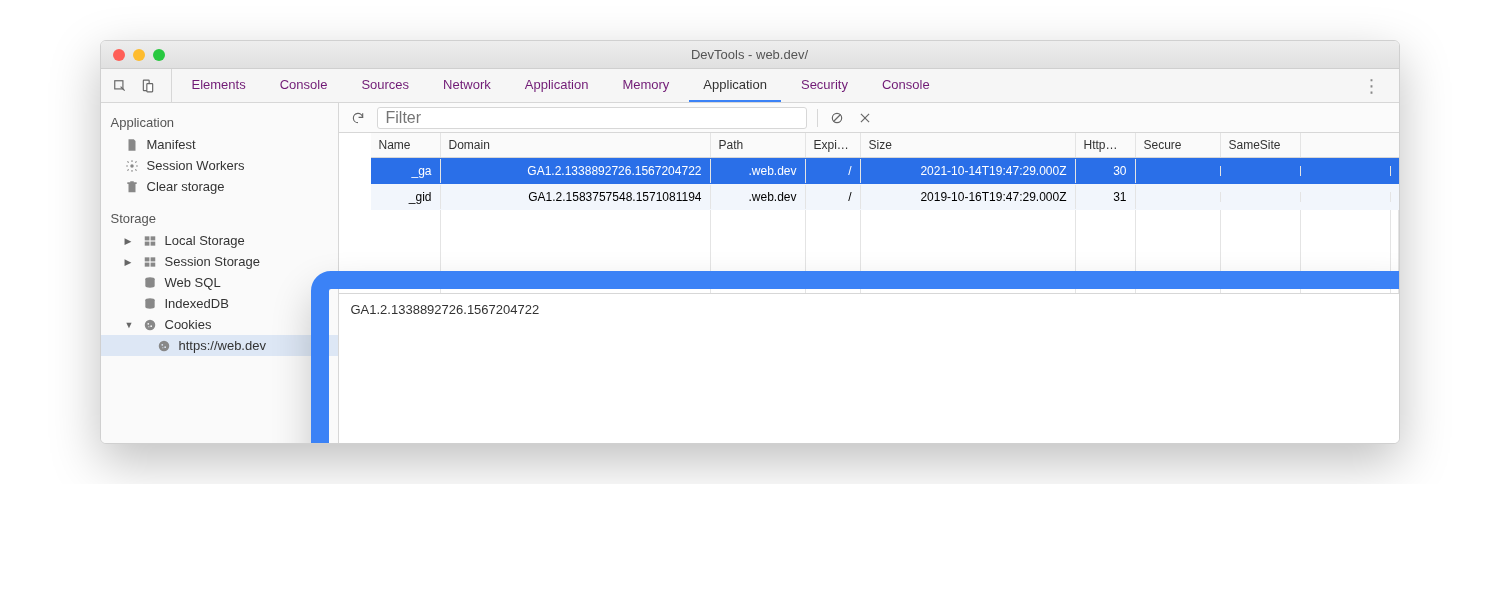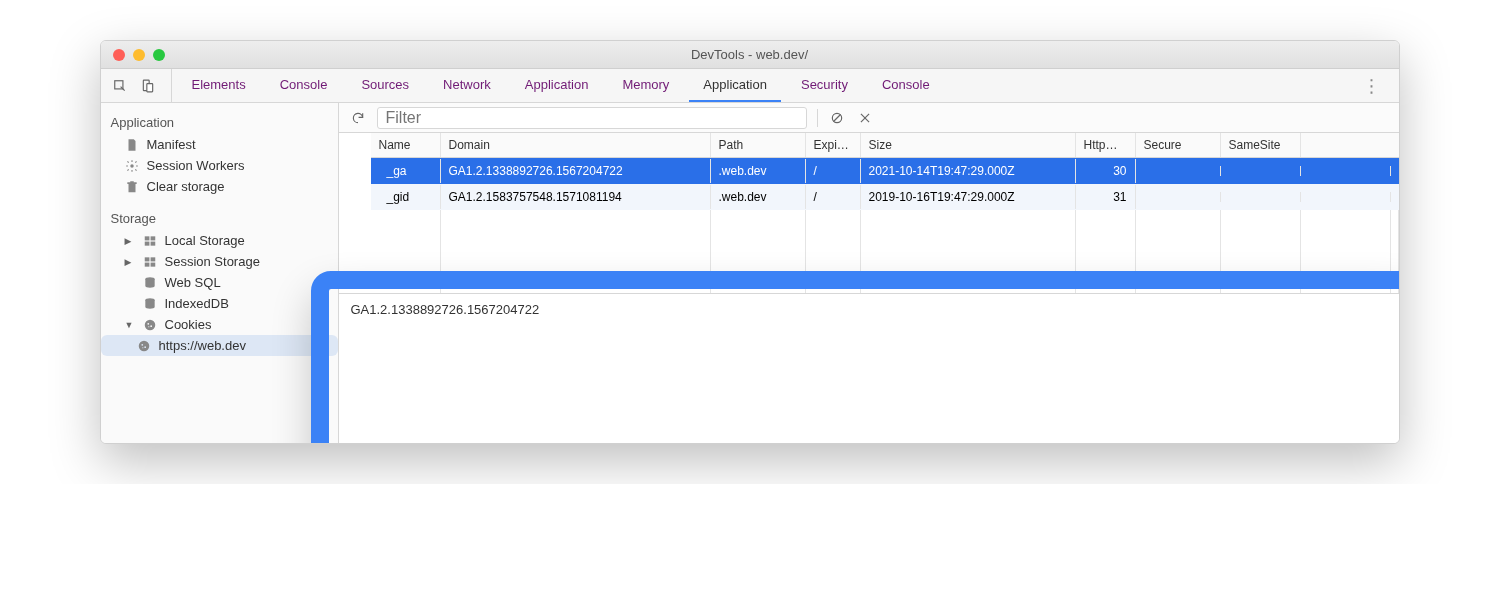--- a/index.html
+++ b/index.html
@@ -69,21 +69,21 @@
 .side-group { margin-bottom: 10px; }
 .side-title { padding: 4px 10px; color: #555; }
 .side-item {
   display: flex;
   align-items: center;
   gap: 8px;
   padding: 3px 10px 3px 24px;
   cursor: pointer;
   white-space: nowrap;
 }
-.side-item.indent2 { padding-left: 36px; border-radius: 6px; }
+.side-item.indent2 { padding-left: 56px; }
 .side-item.selected { background: #dde7f5; }
 .tri { font-size: 9px; color: #666; width: 10px; display: inline-block; }
 .tri.down { }
 .icon-svg { width: 14px; height: 14px; flex-shrink: 0; }
 .main { flex: 1; display: flex; flex-direction: column; }
 .toolbar {
   height: 30px;
   display: flex;
   align-items: center;
   border-bottom: 1px solid #d7d7d7;
@@ -107,20 +107,21 @@
   display: grid;
   grid-template-columns: 70px 270px 95px 55px 215px 60px 85px 80px 90px;
 }
 .thead { background: #fafafa; border-bottom: 1px solid #d7d7d7; color: #333; }
 .th, .td {
   padding: 5px 8px;
   border-right: 1px solid #e4e4e4;
   white-space: nowrap;
   overflow: hidden;
   text-overflow: ellipsis;
+  text-align: right;
 }
 .th { font-weight: normal; text-align: left; }
 .td.num { text-align: right; }
 .trow { border-bottom: 1px solid transparent; height: 26px; align-items: center; }
 .trow.selected { background: #2a6fe8; color: #fff; }
 .trow.alt { background: #f2f6fc; }
 .tbody-fill {
   flex: 1;
   background: #fff;
   border-right: 1px solid #e4e4e4;

